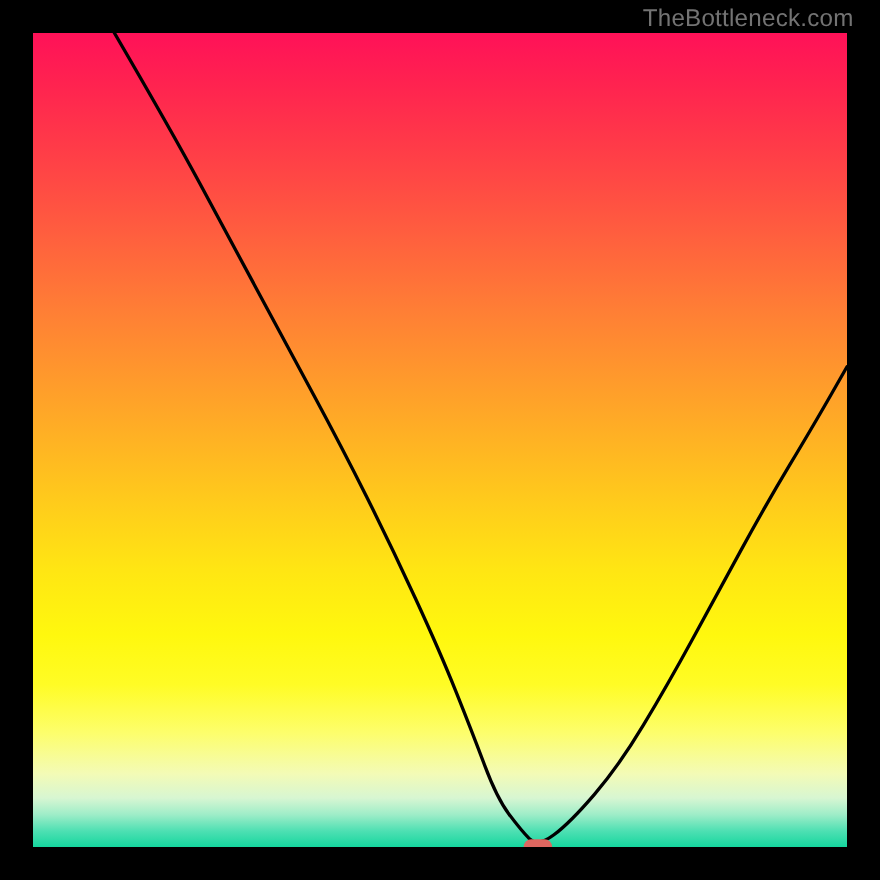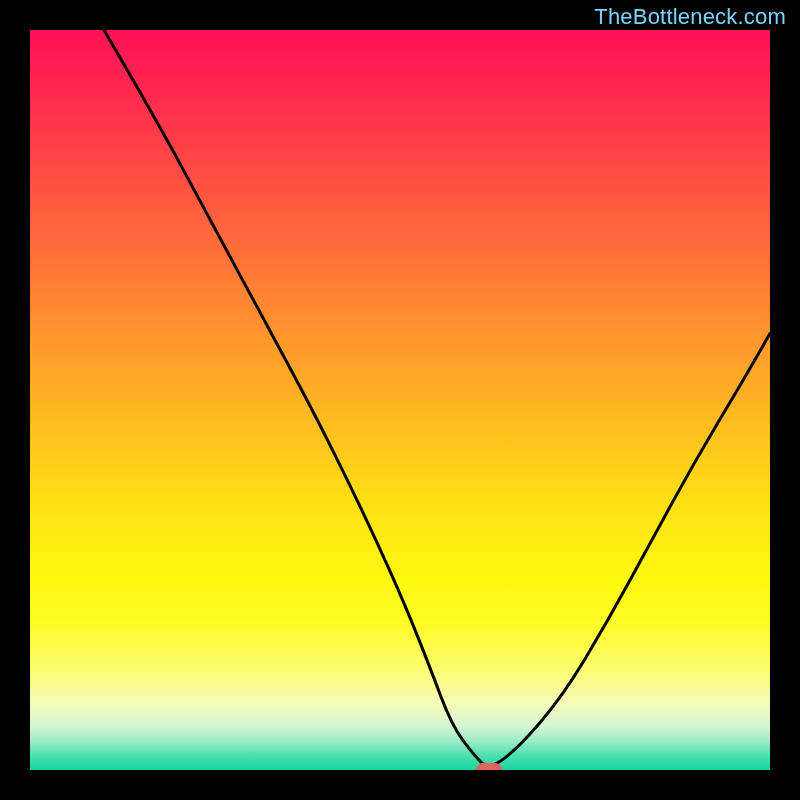--- a/index.html
+++ b/index.html
@@ -12,22 +12,22 @@
   }
   .frame {
     position: relative;
     width: 800px;
     height: 800px;
     background: #000;
   }
   .watermark {
     position: absolute;
     top: 4px;
-    right: 14px;
-    color: #7dd3fc;
+    right: 24px;
+    color: #737373;
     font-size: 22px;
     font-weight: 500;
     letter-spacing: 0.2px;
     z-index: 30;
   }
   .plot-area {
     position: absolute;
     left: 30px;
     top: 30px;
     width: 740px;

